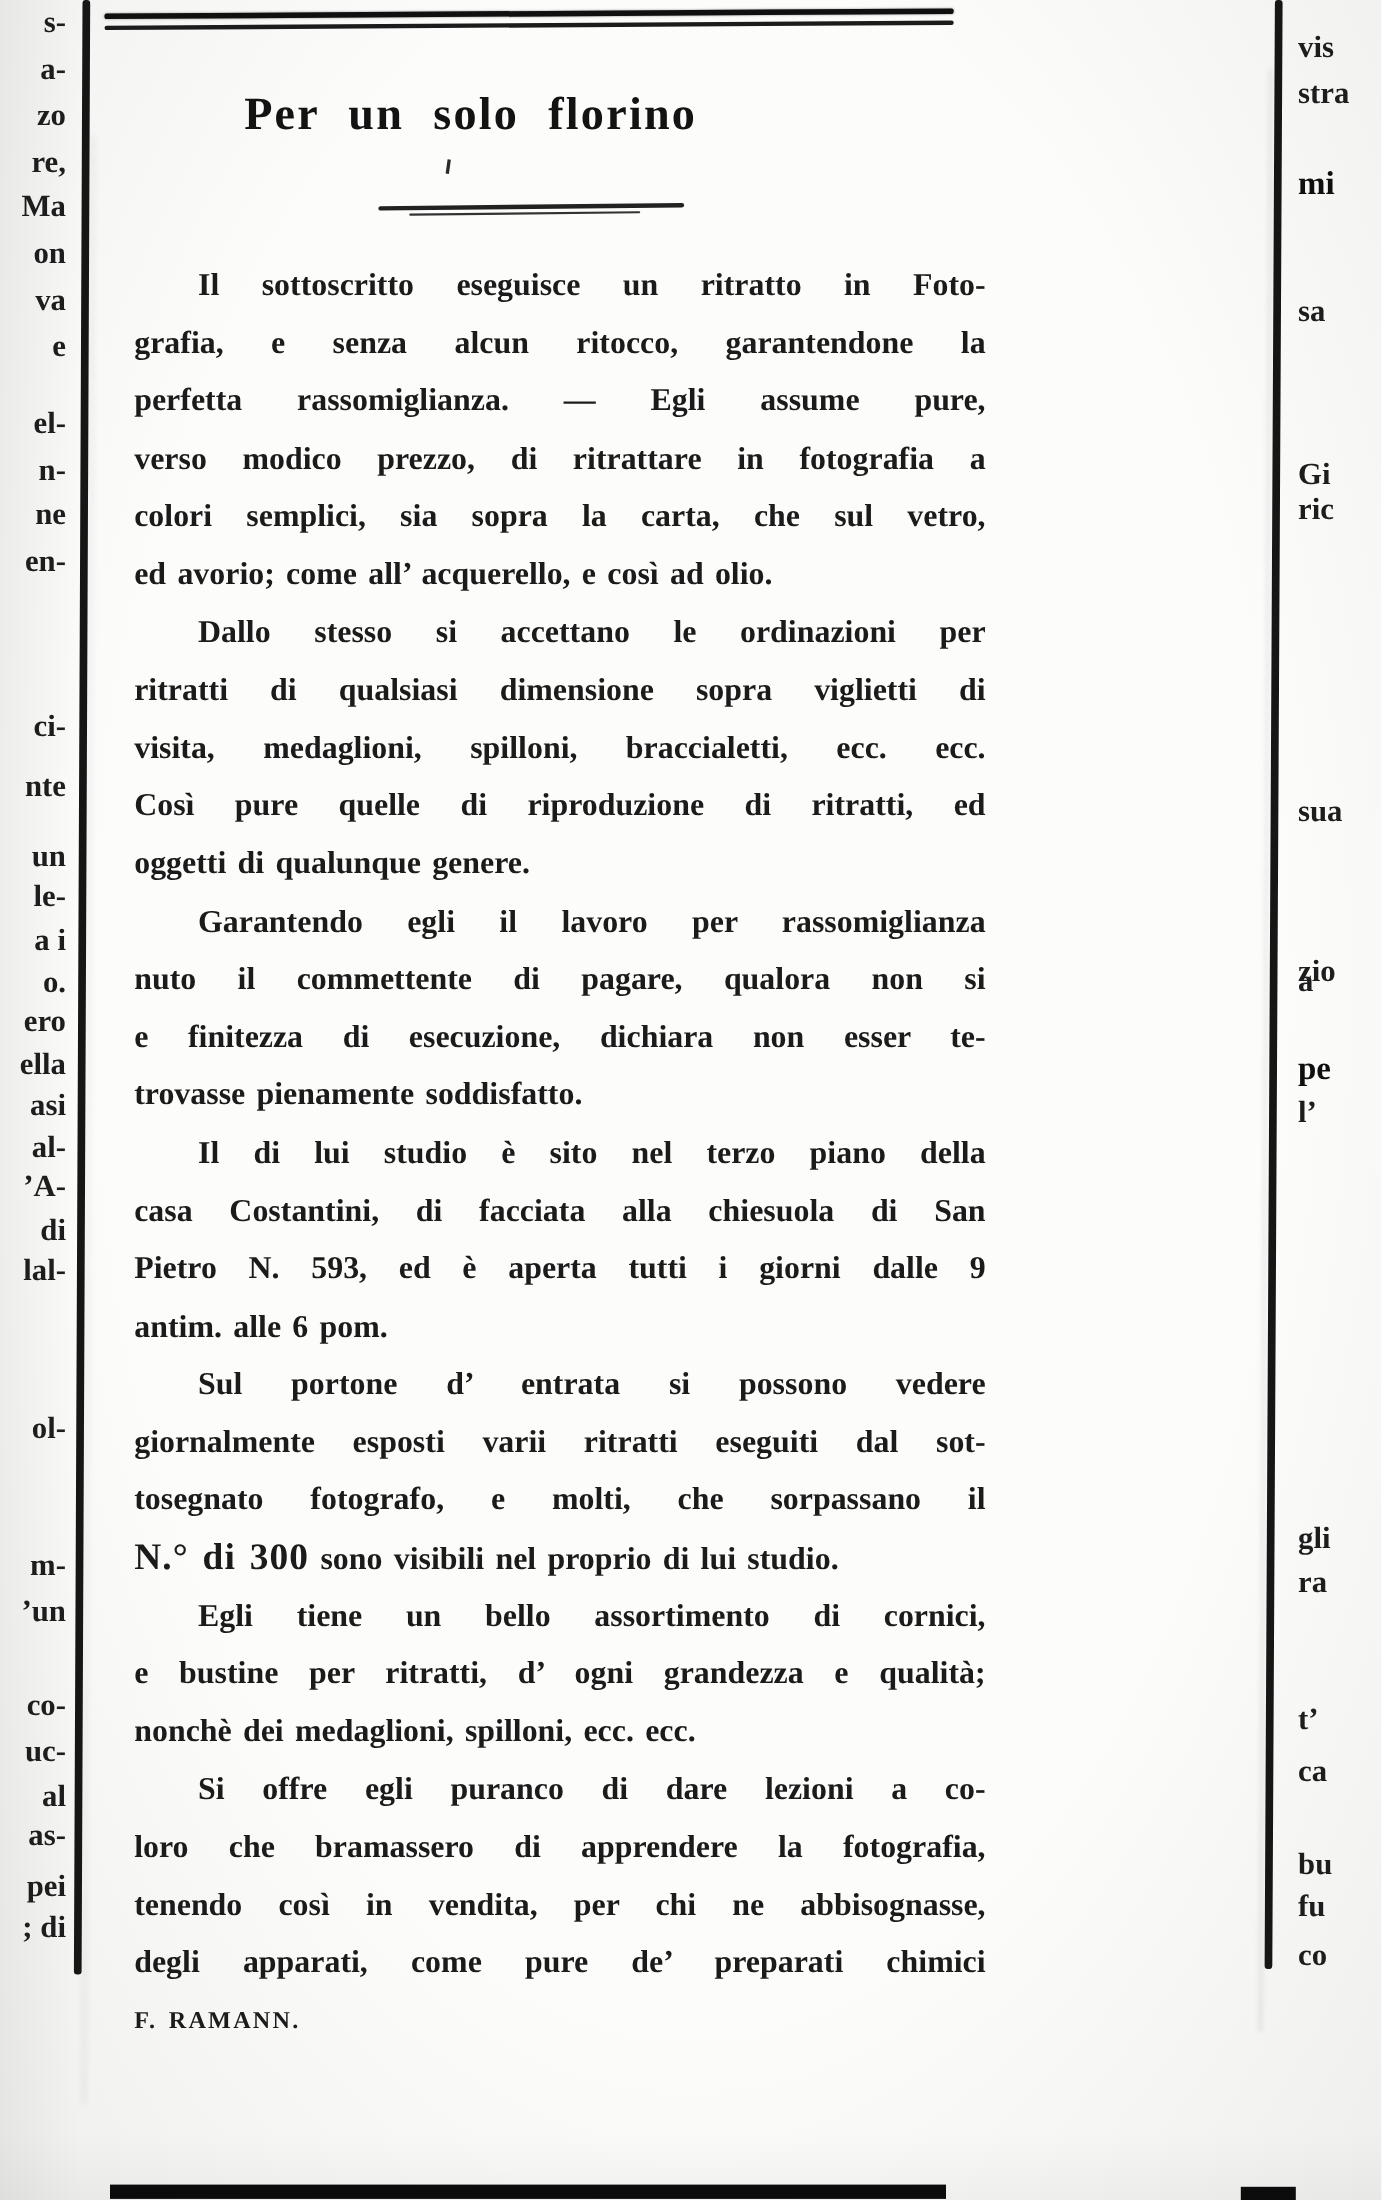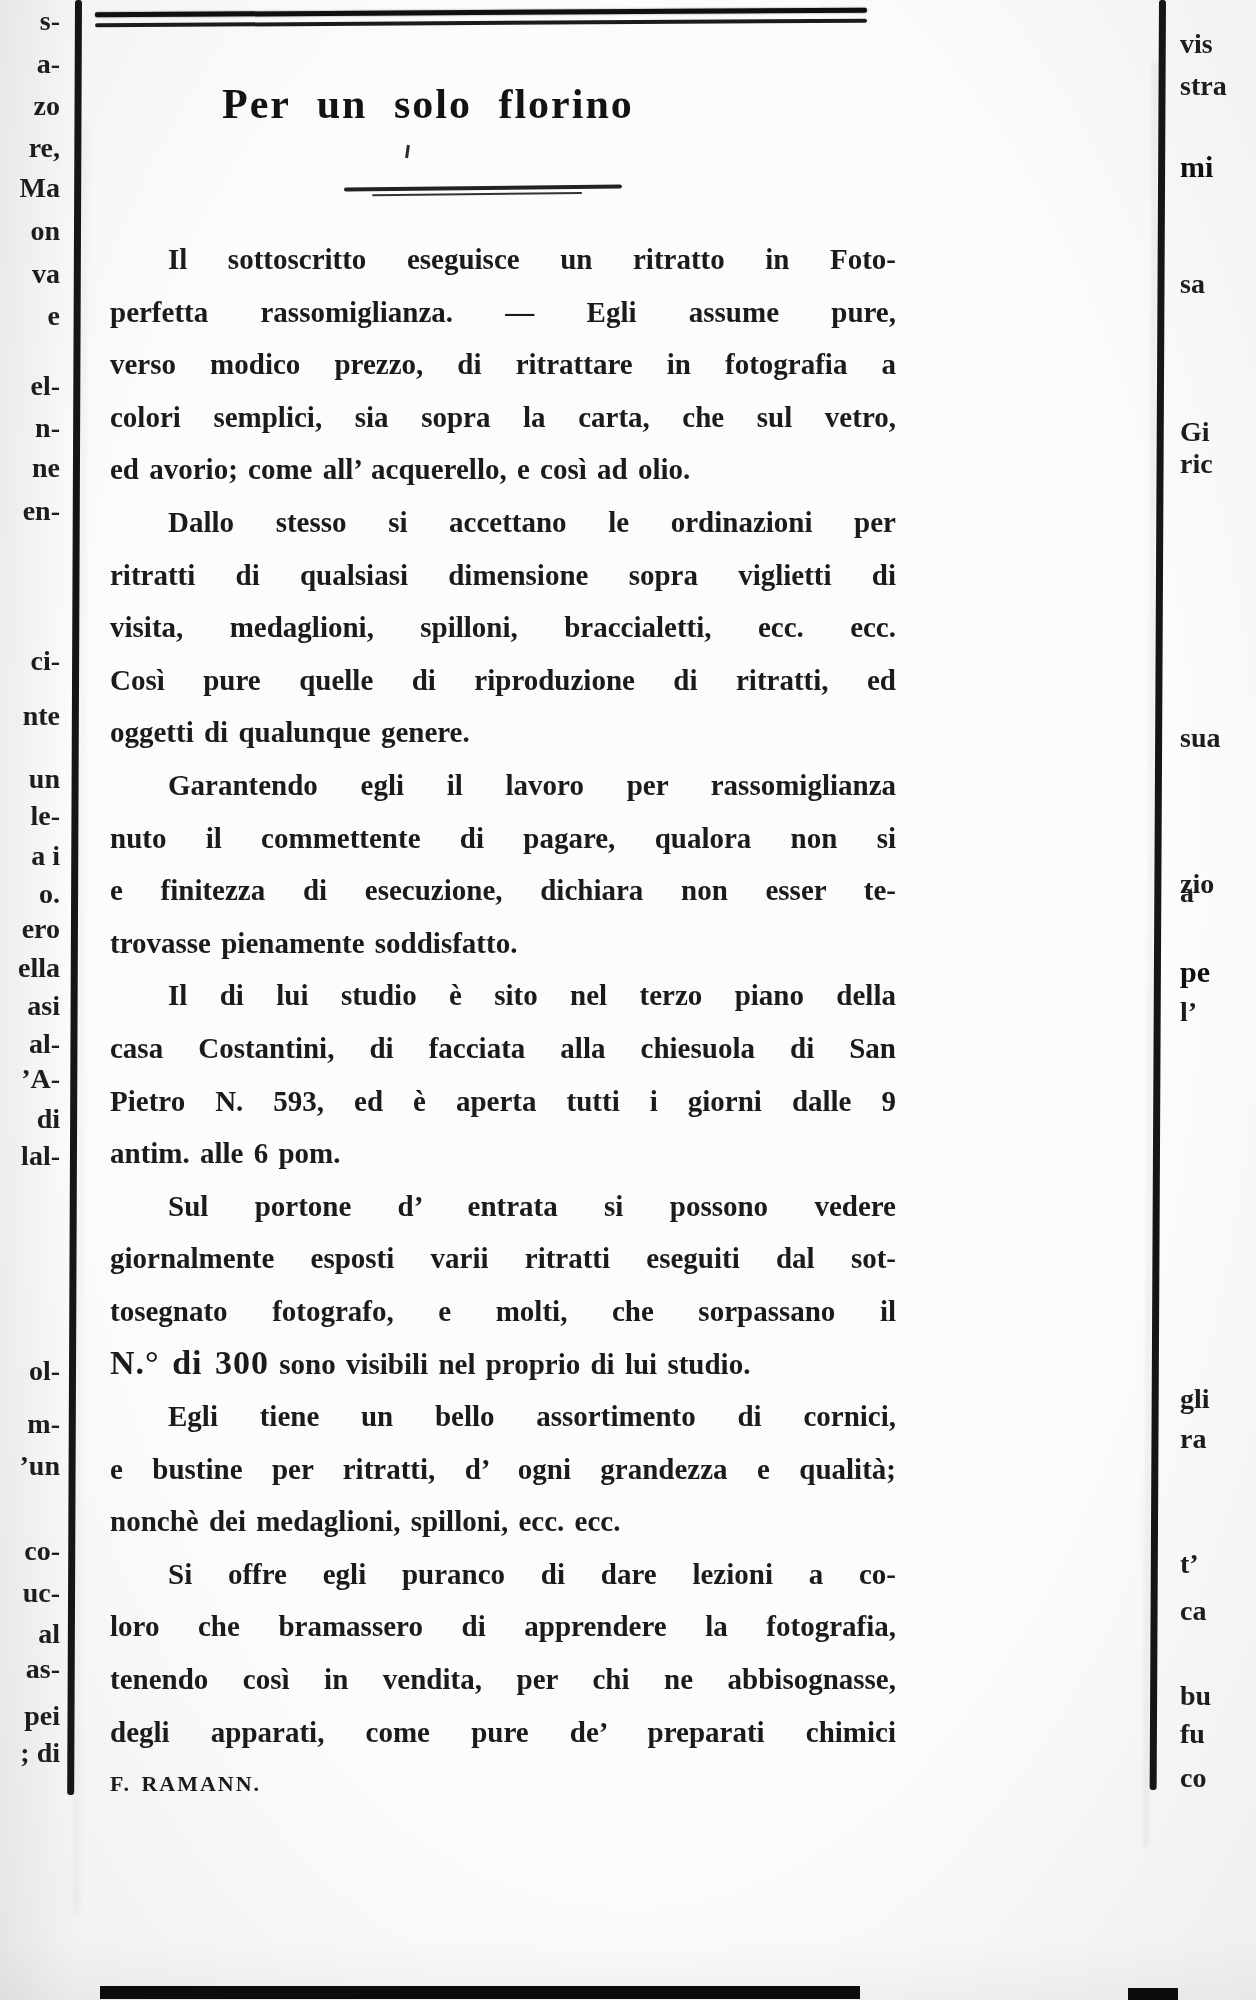--- a/index.html
+++ b/index.html
@@ -38,21 +38,21 @@
   .squiggle { position:absolute; left:344px; top:186px; width:278px; transform:rotate(-0.6deg); }
   .squiggle .s1 { height:4px; background:#222; border-radius:2px; }
   .squiggle .s2 { height:2px; width:210px; background:#333; margin:3px 0 0 28px; border-radius:1px; }
 
   
   .text-block {
     position:absolute; left:110px; top:233px; width:786px;
     font-size:29px; line-height:52.6px; font-weight:700; word-spacing:3px;
     color:#1b1b1b;
   }
-  .ln { height:52.6px; overflow:visible; }
+  .ln { height:52.6px; overflow:visible;margin-left:12px; }
   .j { text-align:justify; text-align-last:justify; }
   .first { text-indent:58px; }
   .last { text-align:right; text-align-last:left; }
   .lead300 { font-size:34px; letter-spacing:1px; }
   .sigline { display:flex; justify-content:space-between; align-items:baseline; }
   .sig { font-size:22px; letter-spacing:2px; margin-right:34px; font-weight:700; }
 
   
   .edge { position:absolute; top:0; height:2000px; font-weight:700; font-size:28px; color:#1d1d1d; }
   .edge-left { left:0; width:62px; }
@@ -79,20 +79,21 @@
 
   <div class="title">Per un solo florino</div>
   <div class="title-tick"></div>
   <div class="squiggle">
     <div class="s1"></div>
     <div class="s2"></div>
   </div>
 
   <div class="text-block">
     <div class="ln j first">Il sottoscritto eseguisce un ritratto in Foto-</div>
+    <div class="ln j">grafia, e senza alcun ritocco, garantendone la</div>
     <div class="ln j">perfetta rassomiglianza. — Egli assume pure,</div>
     <div class="ln j">verso modico prezzo, di ritrattare in fotografia a</div>
     <div class="ln j">colori semplici, sia sopra la carta, che sul vetro,</div>
     <div class="ln last">ed avorio; come all’ acquerello, e così ad olio.</div>
     <div class="ln j first">Dallo stesso si accettano le ordinazioni per</div>
     <div class="ln j">ritratti di qualsiasi dimensione sopra viglietti di</div>
     <div class="ln j">visita, medaglioni, spilloni, braccialetti, ecc. ecc.</div>
     <div class="ln j">Così pure quelle di riproduzione di ritratti, ed</div>
     <div class="ln last">oggetti di qualunque genere.</div>
     <div class="ln j first">Garantendo egli il lavoro per rassomiglianza</div>
@@ -140,21 +141,21 @@
     <span style="top:800px">le-</span>
     <span style="top:840px">a i</span>
     <span style="top:878px">o.</span>
     <span style="top:913px">ero</span>
     <span style="top:952px">ella</span>
     <span style="top:990px">asi</span>
     <span style="top:1028px">al-</span>
     <span style="top:1063px">’A-</span>
     <span style="top:1103px">di</span>
     <span style="top:1140px">lal-</span>
-    <span style="top:1355px">ol-</span>
+    <span style="top:1283px">ol-</span>
     <span style="top:1408px">m-</span>
     <span style="top:1450px">’un</span>
     <span style="top:1535px">co-</span>
     <span style="top:1577px">uc-</span>
     <span style="top:1618px">al</span>
     <span style="top:1653px">as-</span>
     <span style="top:1700px">pei</span>
     <span style="top:1737px">; di</span>
   </div>
 

